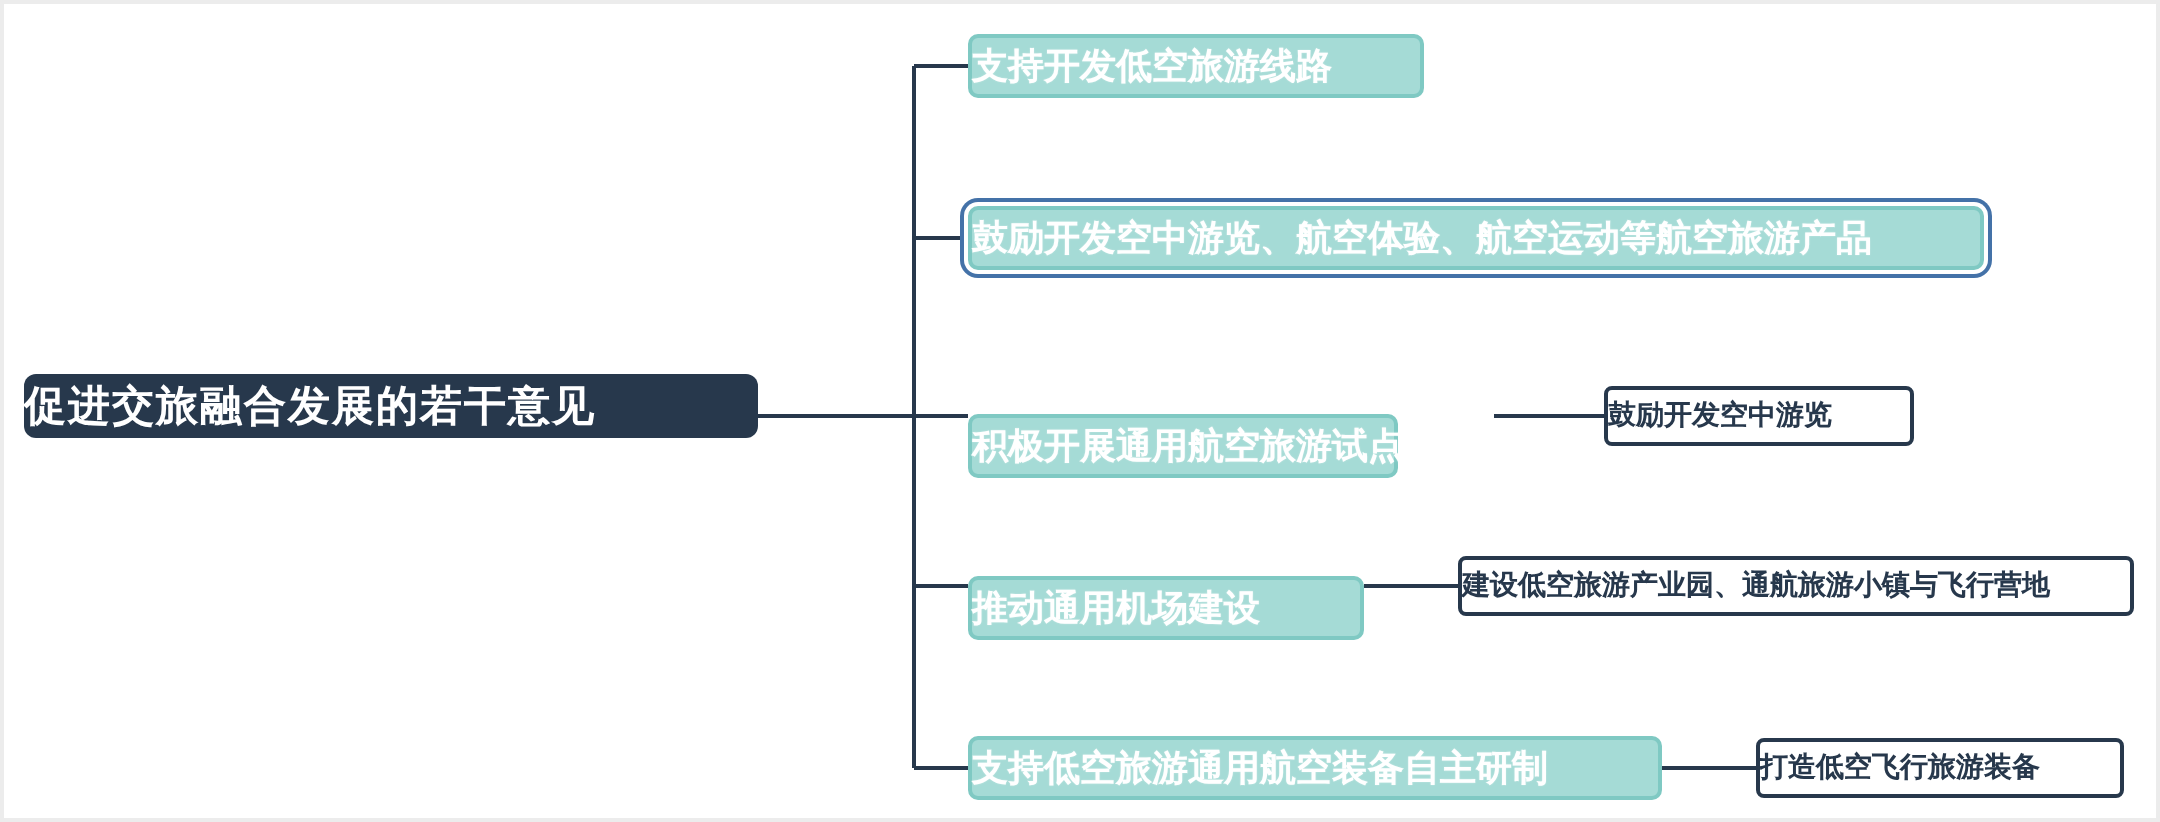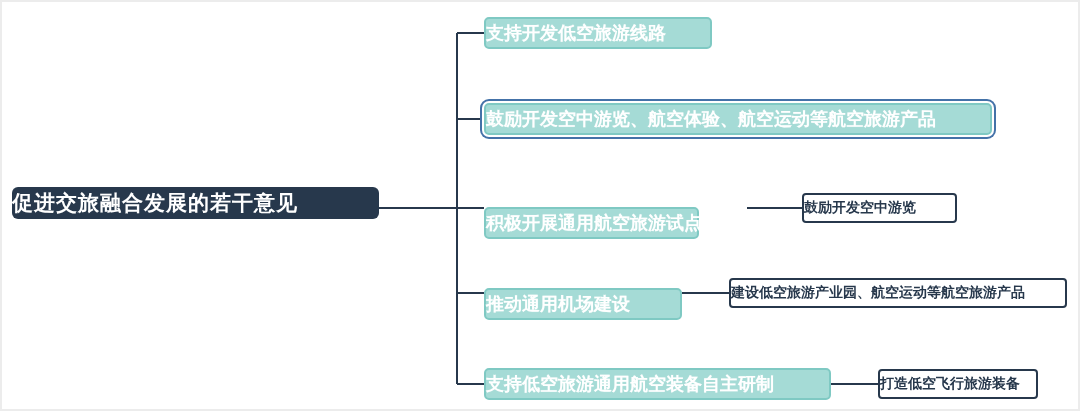--- a/index.html
+++ b/index.html
@@ -70,21 +70,21 @@
     font-size: 14px;
     border-radius: 4px;
   }
   .b0 { top: 15px;  width: 228px; }
   .b1 { top: 101px; width: 508px; }
   .b2 { top: 205px; width: 215px; }
   .b3 { top: 286px; width: 198px; }
   .b4 { top: 366px; width: 347px; }
   .l2 { left: 800px; top: 191px; width: 155px; }
   .l3 { left: 727px; top: 276px; width: 338px; }
-  .l4 { left: 876px; top: 367px; width: 160px; }
+  .l4 { left: 876px; top: 367px; width: 184px; }
 </style>
 </head>
 <body>
 
 <div class="canvas">
 
 
   <svg class="connectors" viewBox="0 0 1080 411">
     <path d="M377 206 H455 M455 31 V382 M455 31 H482 M455 117 H482 M455 206 H482 M455 291 H482 M455 382 H482 M745 206 H800 M680 291 H727 M825 382 H876" stroke="#27384c" stroke-width="2" fill="none"></path>
   </svg>
@@ -111,20 +111,20 @@
 
   <div class="node branch-node b4">
     <span>支持低空旅游通用航空装备自主研制</span>
   </div>
 
   <div class="node leaf-node l2">
     <span>鼓励开发空中游览</span>
   </div>
 
   <div class="node leaf-node l3">
-    <span>建设低空旅游产业园、航空运动等航空旅游产品</span>
+    <span>建设低空旅游产业园、通航旅游小镇与飞行营地</span>
   </div>
 
   <div class="node leaf-node l4">
     <span>打造低空飞行旅游装备</span>
   </div>
 
 </div>
 
 </body></html>

